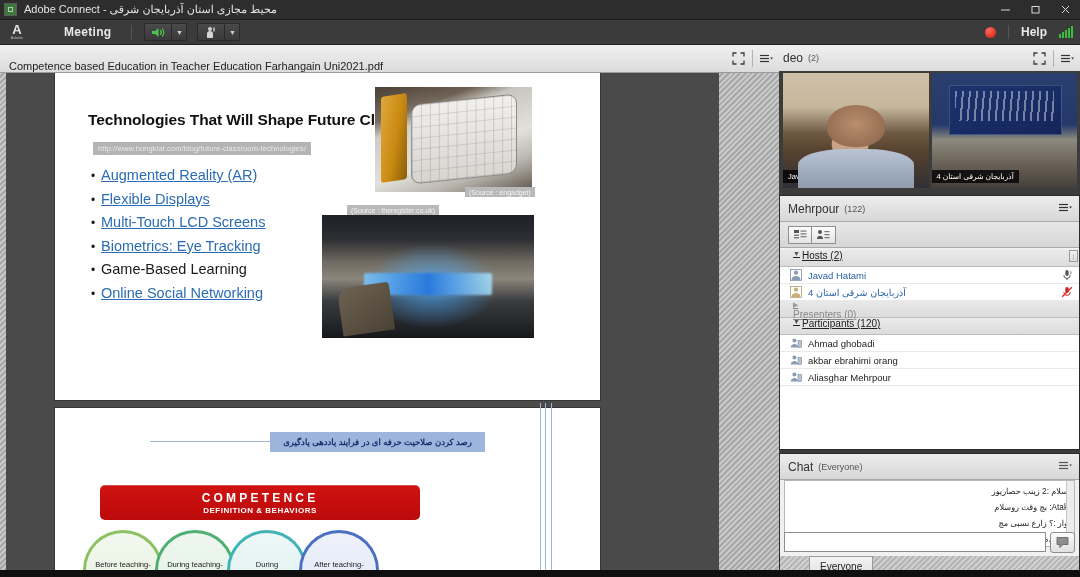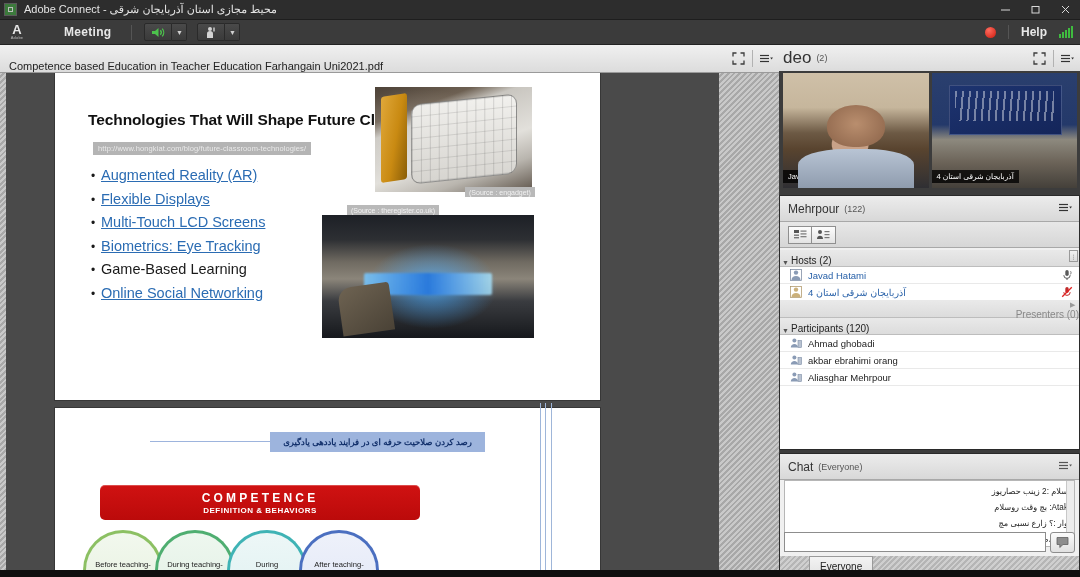--- a/index.html
+++ b/index.html
@@ -236,21 +236,21 @@
   .att-pod { position: absolute; left: 0; top: 150px; width: 301px; height: 255px; background: #f0f0f0; border: 1px solid #2a2a2a; }
   .att-toolbar { height: 26px; background: linear-gradient(#e7e7e7,#d6d6d6); border-bottom: 1px solid #a8a8a8; display: flex; align-items: center; padding-left: 8px; }
   .viewbtn {
     width: 24px; height: 18px; border: 1px solid #8f8f8f; background: linear-gradient(#fdfdfd,#e3e3e3);
     display: flex; align-items: center; justify-content: center;
   }
   .viewbtn + .viewbtn { border-left: none; }
   .att-list { position: absolute; top: 54px; left: 0; right: 0; bottom: 0; background: #fff; overflow: hidden; }
   .grp-row {
     height: 17px; background: linear-gradient(#e9e9e9,#dcdcdc); border-bottom: 1px solid #bdbdbd;
-    display: flex; align-items: flex-end; padding-left: 2px; font-size: 10px; color: #222;
+    display: flex; align-items: flex-start; padding-left: 13px; font-size: 10px; color: #222; text-decoration: underline;
   }
   .grp-row.dim { color: #888; flex-direction: column; }
   .tri { width: 9px; font-size: 7px; color: #555; }
   .grp-row.dim .tri { color: #999; }
   .att-row {
     height: 17px; border-bottom: 1px solid #e9e9e9; display: flex; align-items: center;
     padding-left: 10px; font-size: 9.5px; color: #222; background: #fff;
   }
   .att-row .nm { margin-left: 6px; }
   .att-row.host .nm { color: #2760a8; }
@@ -285,21 +285,21 @@
     background: linear-gradient(#f3f3f3,#e2e2e2); border: 1px solid #9a9a9a; border-bottom: none;
     padding: 0 10px; display: flex; align-items: center; font-size: 10px; color: #222;
   }
 
   .pod-hdr2 { height: 26px; background: linear-gradient(#ececec,#d8d8d8); border-bottom: 1px solid #a8a8a8; display: flex; align-items: center; }
   .pod-hdr2 .t { font-size: 12px; color: #333; margin-left: 8px; }
   .pod-hdr2 .c { font-size: 9px; color: #555; margin-left: 5px; }
   .pod-hdr2 .m { margin-left: auto; margin-right: 7px; color: #444; font-size: 10px; }
 
   .vid-hdr { position: absolute; top: 0; left: 0; right: 0; height: 26px; background: linear-gradient(#f0f0f0,#dcdcdc); display: flex; align-items: center; }
-  .vid-hdr .t { font-size: 17px; color: #333; margin-left: 4px; }
+  .vid-hdr .t { font-size: 12px; color: #333; margin-left: 4px; }
   .vid-hdr .c { font-size: 9px; color: #555; margin-left: 5px; }
   .vid-hdr .acts { margin-left: auto; display: flex; align-items: center; }
 
   .bottom-bar { position: absolute; left: 0; bottom: 0; width: 1080px; height: 7px; background: #0f0f0f; }
 </style>
 </head>
 <body>
 
 <div class="app">
 

